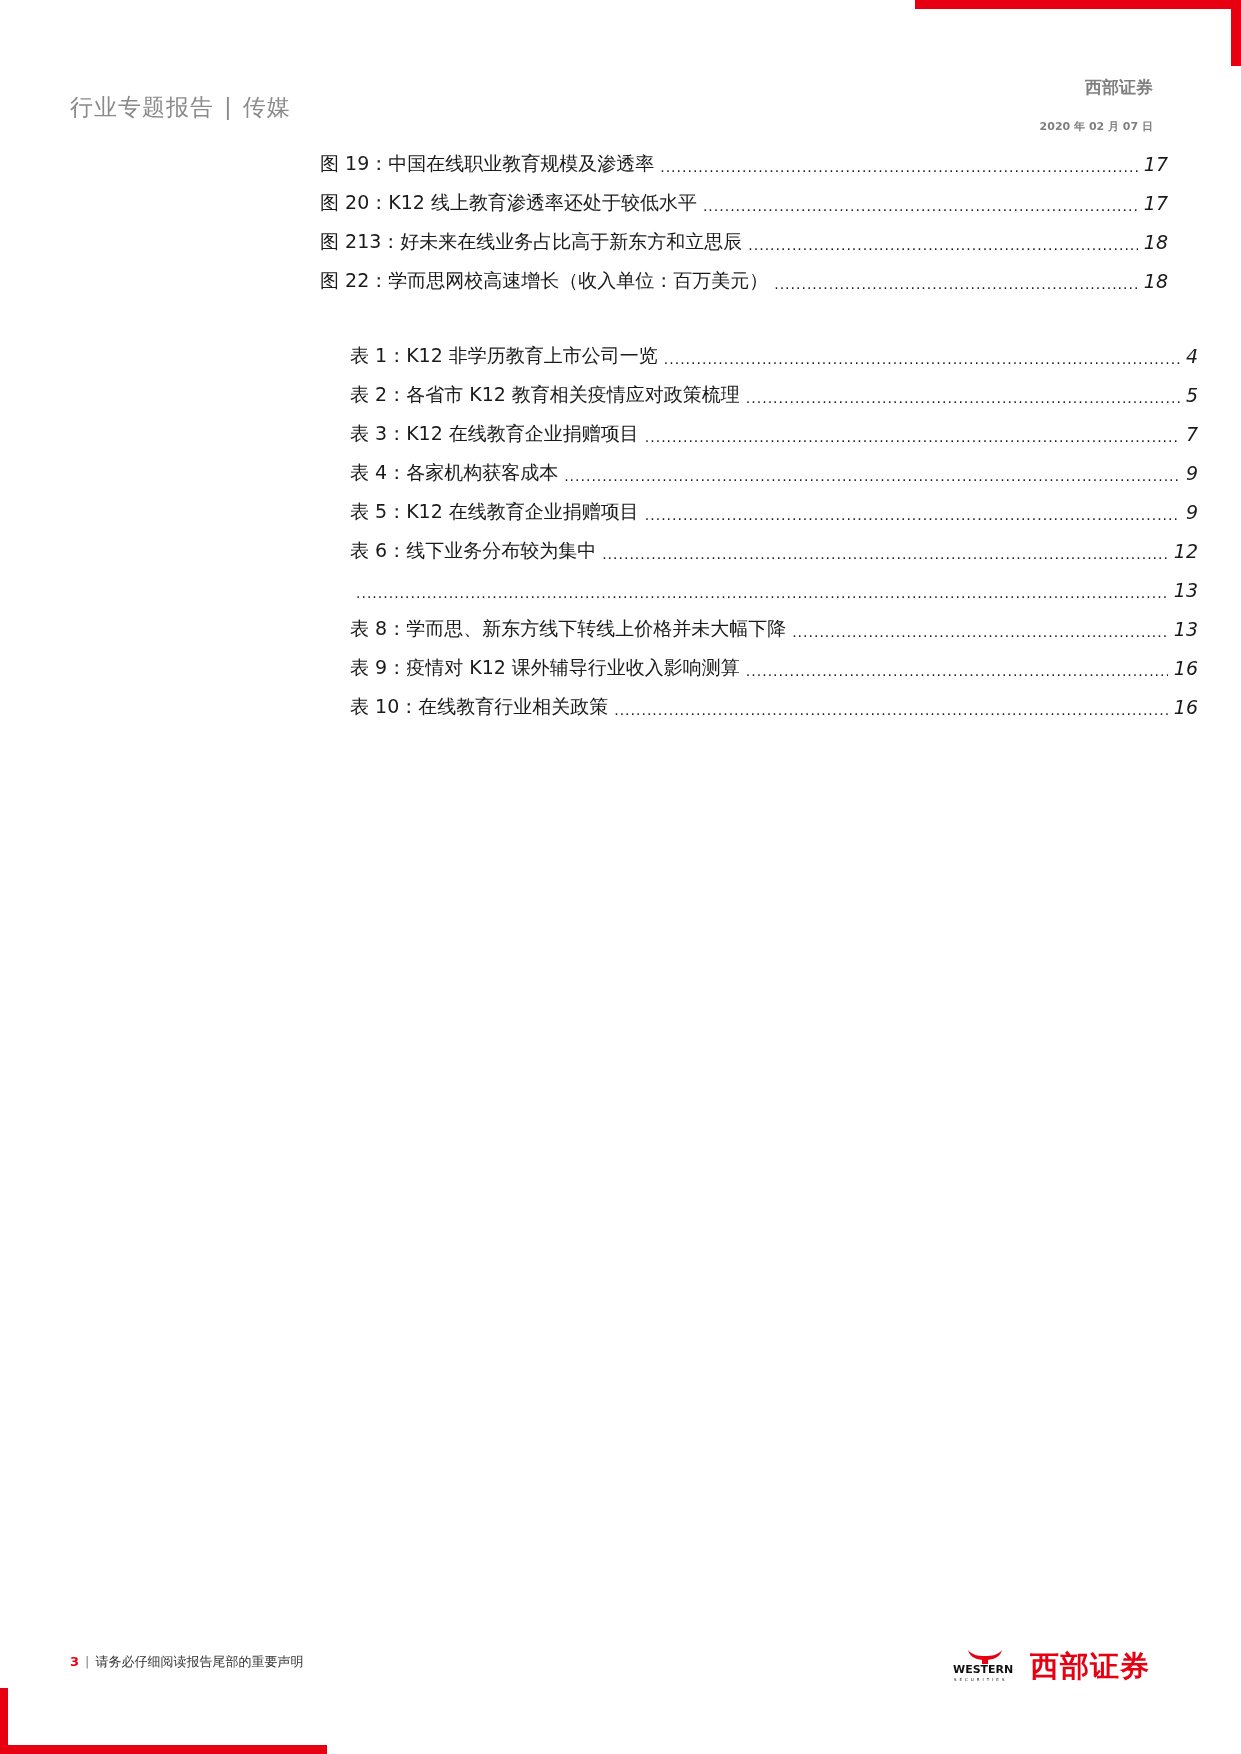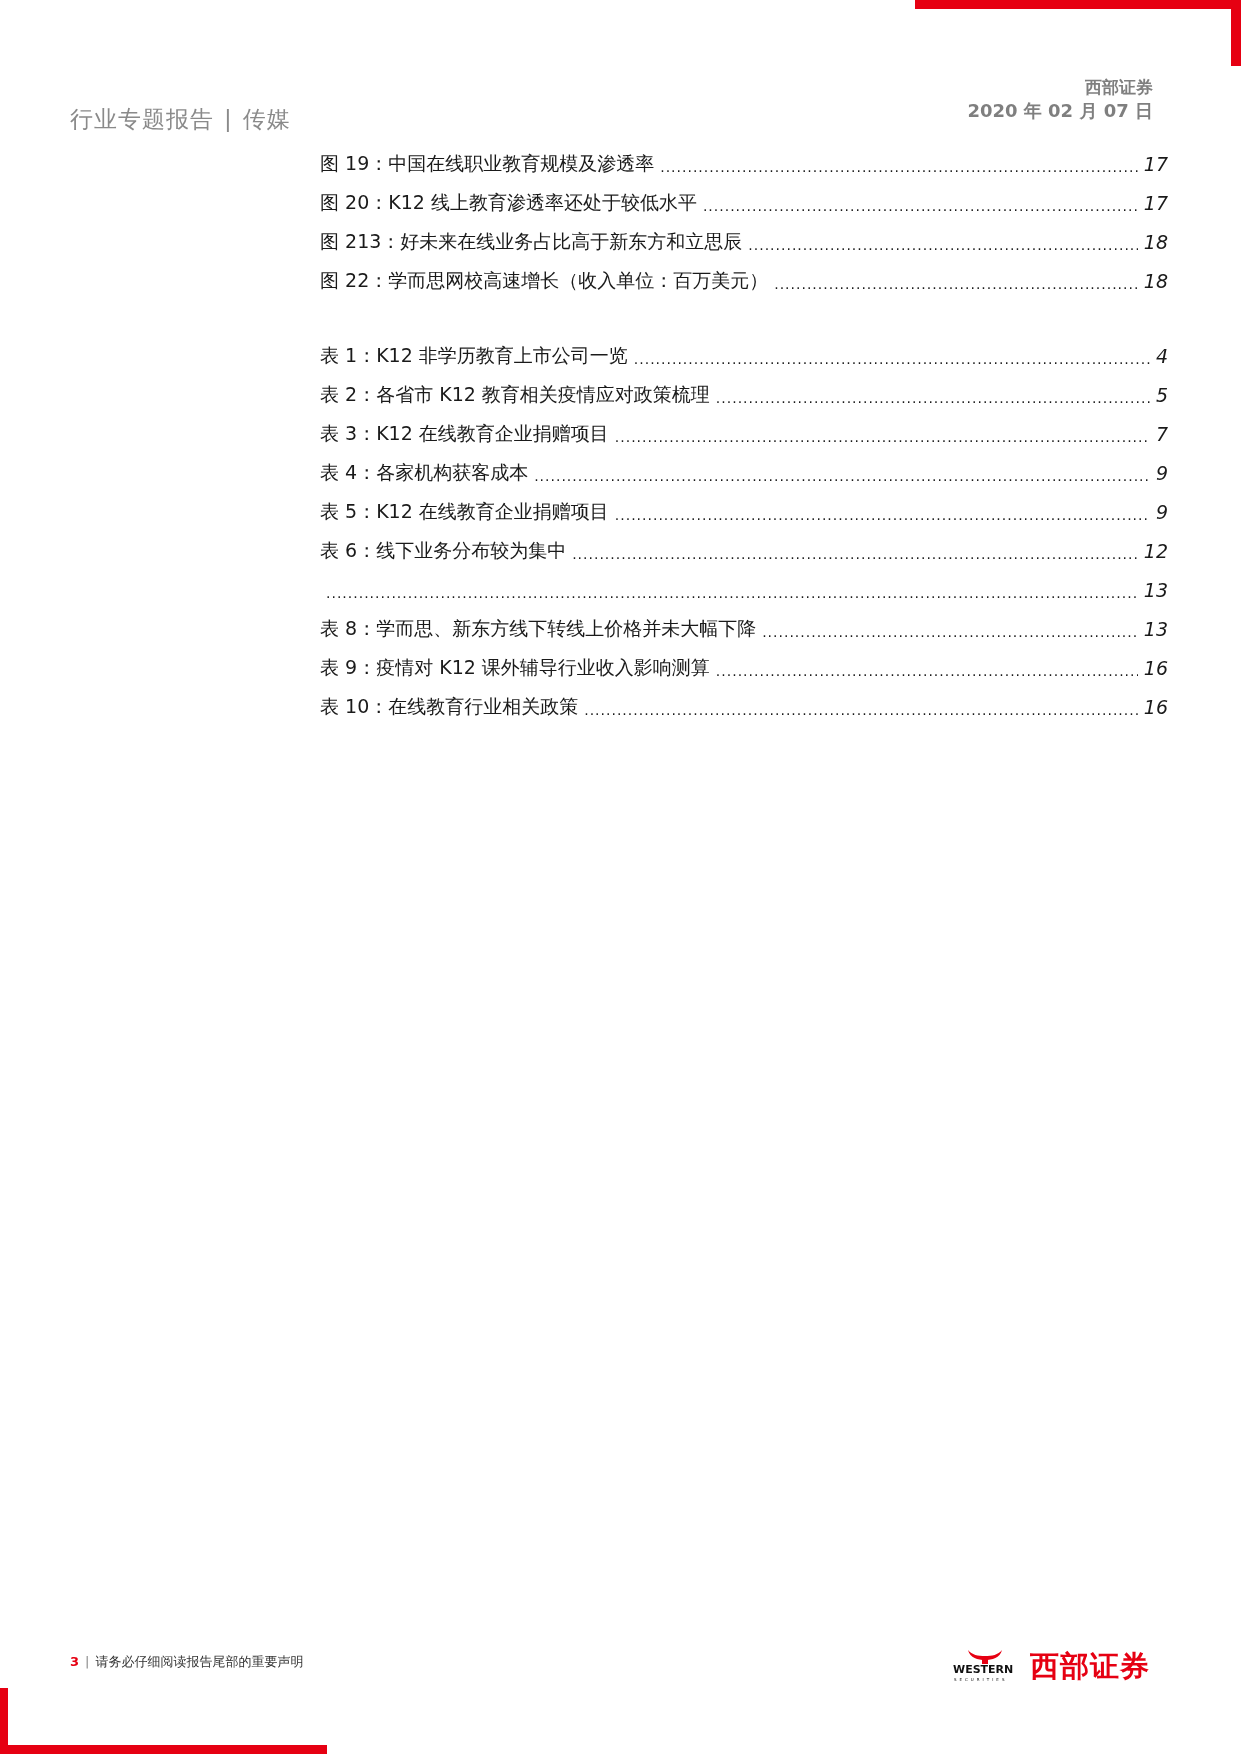--- a/index.html
+++ b/index.html
@@ -4,30 +4,30 @@
   <style>
     html, body { margin: 0; padding: 0; }
     body {
       width: 1241px; height: 1754px; position: relative; overflow: hidden;
       background: #ffffff;
       font-family: "DejaVu Sans", "Liberation Sans", sans-serif;
       color: #1a1a1a;
     }
     .corner { position: absolute; background: #e60012; }
     .hdr-left {
-      position: absolute; left: 70px; top: 104px;
+      position: absolute; left: 70px; top: 92px;
       font-size: 23px; color: #8a8a8a; letter-spacing: 1px; white-space: nowrap;
     }
     .hdr-left .sep { margin: 0 10px; }
     .hdr-right {
       position: absolute; right: 88px; top: 76px; text-align: right;
       color: #7f7f7f; font-weight: bold; white-space: nowrap;
     }
     .hdr-right .brand { font-size: 17px; line-height: 22px; }
-    .hdr-right .date { font-size: 18px; line-height: 26px; }
+    .hdr-right .date { font-size: 11px; line-height: 26px; margin-top: 16px; }
 
     .toc { position: absolute; left: 320px; width: 848px; }
     .toc-row {
       height: 39px; display: flex; align-items: center;
       font-size: 19px; white-space: nowrap; color: #1a1a1a;
     }
     .toc-row .label { flex: 0 0 auto; }
     .toc-row .dots {
       flex: 1 1 auto; overflow: hidden; margin: 0 6px;
       color: #1a1a1a; letter-spacing: 1px; font-size: 14px;
@@ -93,21 +93,21 @@
     <span class="dots">....................................................................................................................................................................................................................</span>
     <span class="page">18</span>
   </div>
   <div class="toc-row">
     <span class="label">图 22：学而思网校高速增长（收入单位：百万美元）</span>
     <span class="dots">....................................................................................................................................................................................................................</span>
     <span class="page">18</span>
   </div>
 </div>
 
-<div class="toc" style="top:336px;">
+<div class="toc" style="top:336px;margin-left:30px;">
   <div class="toc-row">
     <span class="label">表 1：K12 非学历教育上市公司一览</span>
     <span class="dots">....................................................................................................................................................................................................................</span>
     <span class="page">4</span>
   </div>
   <div class="toc-row">
     <span class="label">表 2：各省市 K12 教育相关疫情应对政策梳理</span>
     <span class="dots">....................................................................................................................................................................................................................</span>
     <span class="page">5</span>
   </div>

